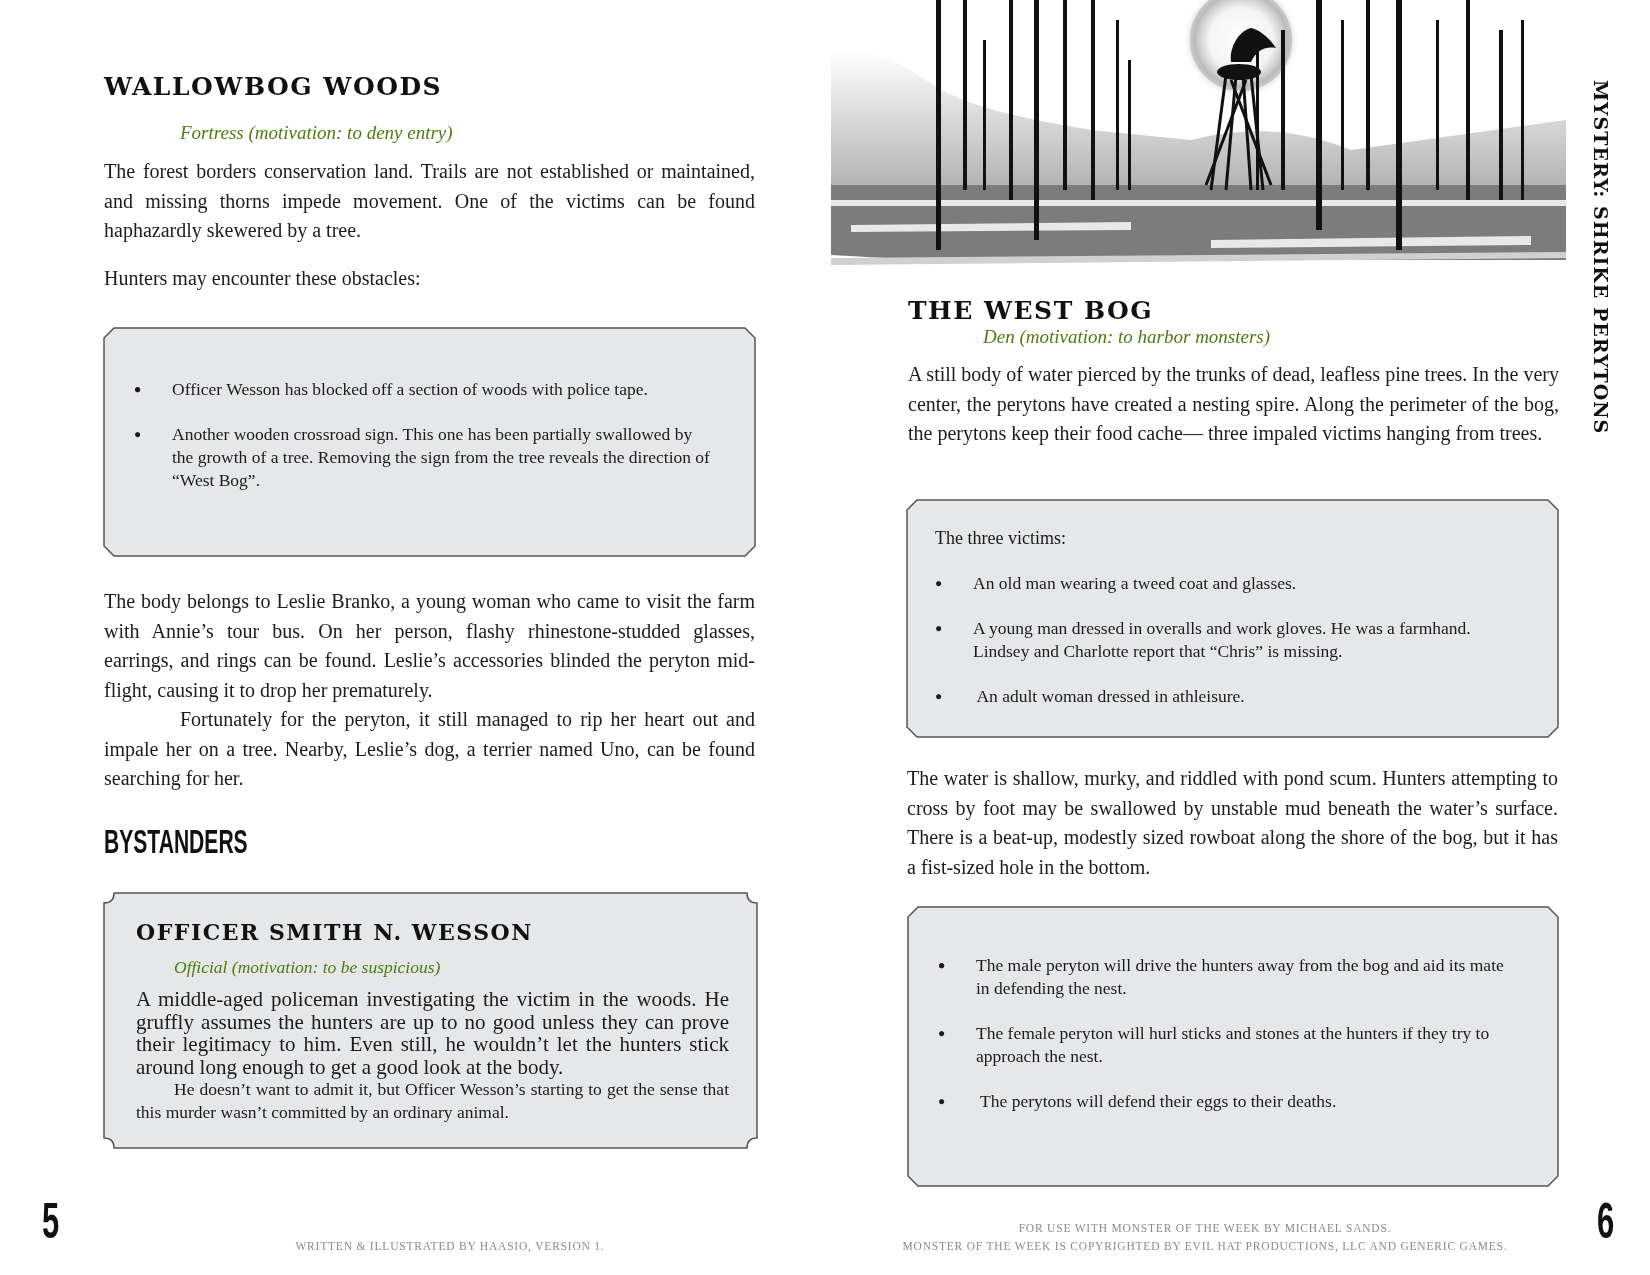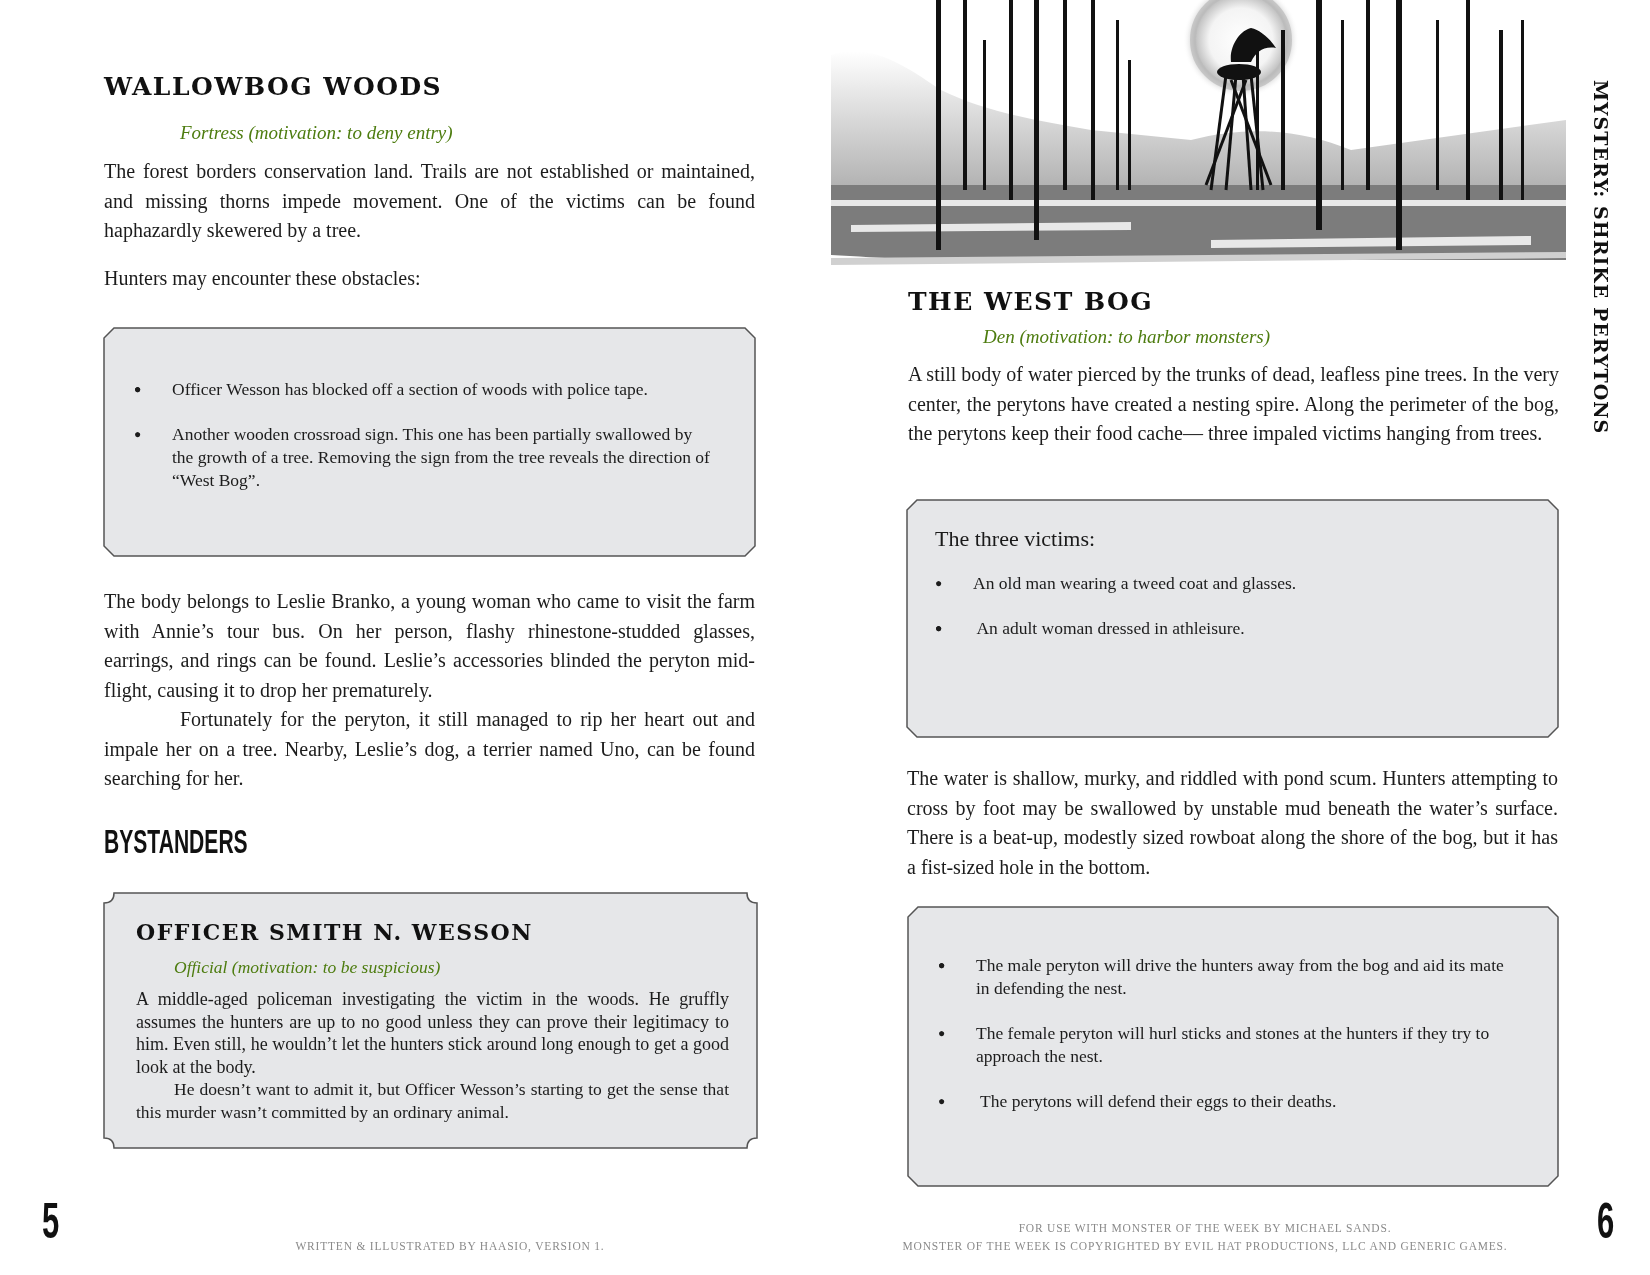--- a/index.html
+++ b/index.html
@@ -52,21 +52,21 @@
 
   <div class="abs grunge" style="left:104px; top:822px; font-size:34px;">BYSTANDERS</div>
 
   <div class="box" style="left:104px; top:893px; width:653px; height:255px; background:transparent;border-radius:27px;">
     <svg class="frame" viewBox="0 0 653 255" preserveAspectRatio="none">
       <path d="M10,0 L643,0 Q643,10 653,10 L653,245 Q643,245 643,255 L10,255 Q10,245 0,245 L0,10 Q10,10 10,0 Z" fill="#e6e7e9" stroke="#555" stroke-width="1.5"></path>
     </svg>
     <div class="inner" style="padding:26px 28px 0 32px;">
       <div class="h-title" style="font-size:22px;">OFFICER SMITH N. WESSON</div>
       <div class="motivation" style="font-size:17.5px; margin:12px 0 0 38px;">Official (motivation: to be suspicious)</div>
-      <p class="body-text" style="font-size:18px; line-height:22.5px; margin-top:10px;">A middle-aged policeman investigating the victim in the woods.  He gruffly assumes the hunters are up to no good unless they can prove their legitimacy to him.  Even still, he wouldn’t let the hunters stick around long enough to get a good look at the body.</p>
+      <p class="body-text" style="font-size:21px; line-height:22.5px; margin-top:10px;">A middle-aged policeman investigating the victim in the woods.  He gruffly assumes the hunters are up to no good unless they can prove their legitimacy to him.  Even still, he wouldn’t let the hunters stick around long enough to get a good look at the body.</p>
       <p class="body-text" style="font-size:17.5px; line-height:22.5px; text-indent:38px;">He doesn’t want to admit it, but Officer Wesson’s starting to get the sense that this murder wasn’t committed by an ordinary animal.</p>
     </div>
   </div>
 
   <div class="abs grunge" style="left:42px; top:1196px; font-size:50px; line-height:50px;">5</div>
   <div class="abs footer" style="left:200px; top:1240px; width:500px;">Written &amp; Illustrated  by Haasio, Version 1.</div>
 </div>
 
 <div>
 
@@ -124,33 +124,33 @@
         <line x1="412" y1="75" x2="420" y2="190"></line>
           <line x1="420" y1="75" x2="432" y2="190"></line>
         <line x1="400" y1="80" x2="440" y2="185"></line>
           <line x1="415" y1="80" x2="375" y2="185"></line>
       </g>
       <ellipse cx="408" cy="72" rx="22" ry="8" fill="#111"></ellipse>
       <path d="M400,62 C398,45 410,30 420,28 C430,30 440,40 445,48 C432,46 425,52 420,62 Z" fill="#111"></path>
     </svg>
   </div>
 
-  <h2 class="abs h-title" style="left:908px; top:287px;">THE WEST BOG</h2>
+  <h2 class="abs h-title" style="left:908px; top:296px;">THE WEST BOG</h2>
   <div class="abs motivation" style="left:983px; top:326px;">Den (motivation: to harbor monsters)</div>
   <p class="abs body-text" style="left:908px; top:360px; width:651px;">A still body of water pierced by the trunks of dead, leafless pine trees.  In the very center, the perytons have created a nesting spire.  Along the perimeter of the bog, the perytons keep their food cache— three impaled victims hanging from trees.</p>
 
   <div class="box" style="left:907px; top:500px; width:651px; height:237px; background:transparent;">
     <svg class="frame" viewBox="0 0 651 237" preserveAspectRatio="none">
       <polygon points="10,0 641,0 651,10 651,227 641,237 10,237 0,227 0,10" fill="#e6e7e9" stroke="#555" stroke-width="1.5"></polygon>
     </svg>
     <div class="inner" style="padding:27px 30px 0 28px;">
-      <div style="font-size:22px; line-height:23px; margin-bottom:22px;">The three victims:</div>
+      <div style="font-size:18px; line-height:23px; margin-bottom:22px;">The three victims:</div>
       <ul class="bullets">
         <li style="margin-bottom:22px;"><span class="dot">●</span><span>An old man wearing a tweed coat and glasses.</span></li>
-        <li style="margin-bottom:22px;"><span class="dot">●</span></li>
+        <li style="margin-bottom:22px;"><span class="dot">●</span><span>A young man dressed in overalls and work gloves.  He was a farmhand.  Lindsey and Charlotte report that “Chris” is missing.</span></li>
         <li style="white-space:pre;"><span class="dot">●</span><span> An adult woman dressed in athleisure.</span></li>
       </ul>
     </div>
   </div>
 
   <p class="abs body-text" style="left:907px; top:764px; width:651px;">The water is shallow, murky, and riddled with pond scum.  Hunters attempting to cross by foot may be swallowed by unstable mud beneath the water’s surface.   There is a beat-up, modestly sized rowboat along the shore of the bog, but it has a fist-sized hole in the bottom.</p>
 
   <div class="box" style="left:908px; top:907px; width:650px; height:279px; background:transparent;">
     <svg class="frame" viewBox="0 0 650 279" preserveAspectRatio="none">
       <polygon points="10,0 640,0 650,10 650,269 640,279 10,279 0,269 0,10" fill="#e6e7e9" stroke="#555" stroke-width="1.5"></polygon>

